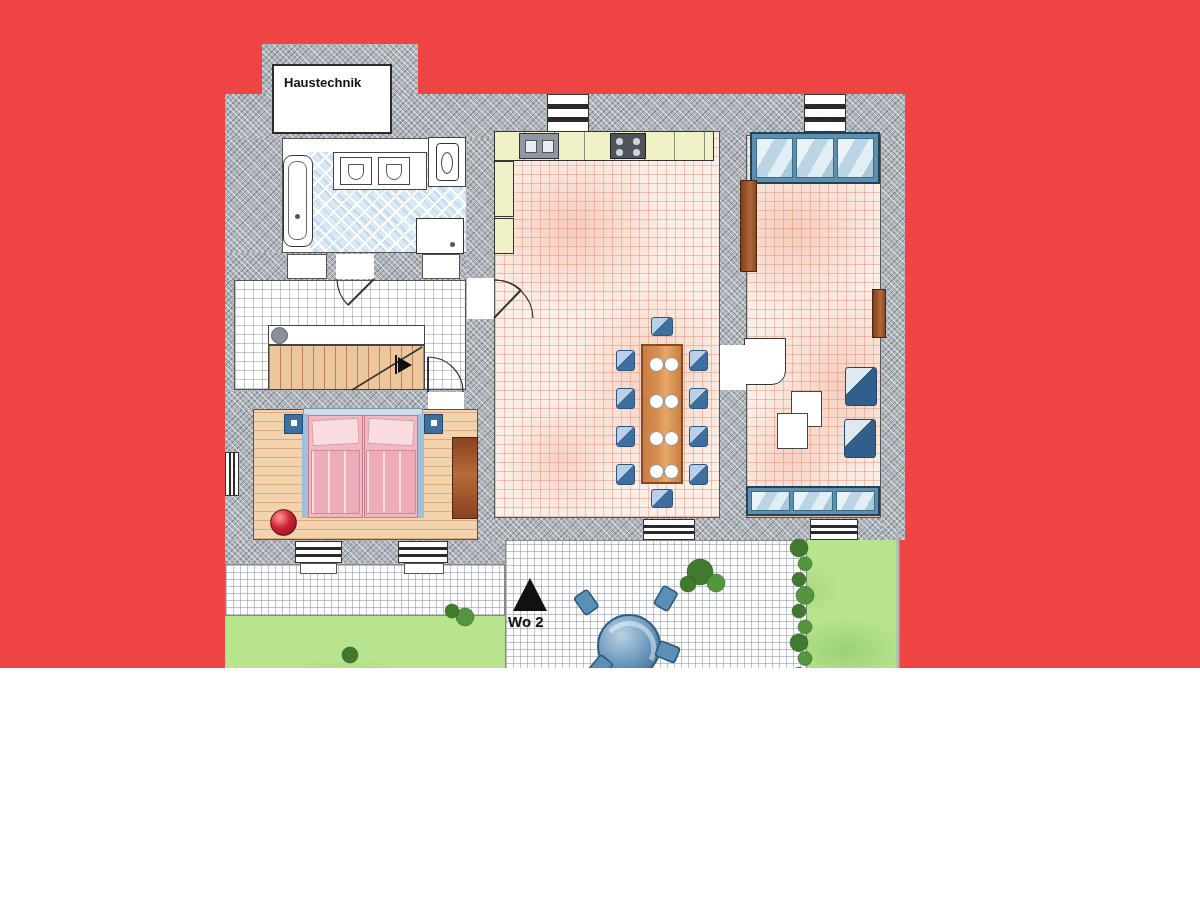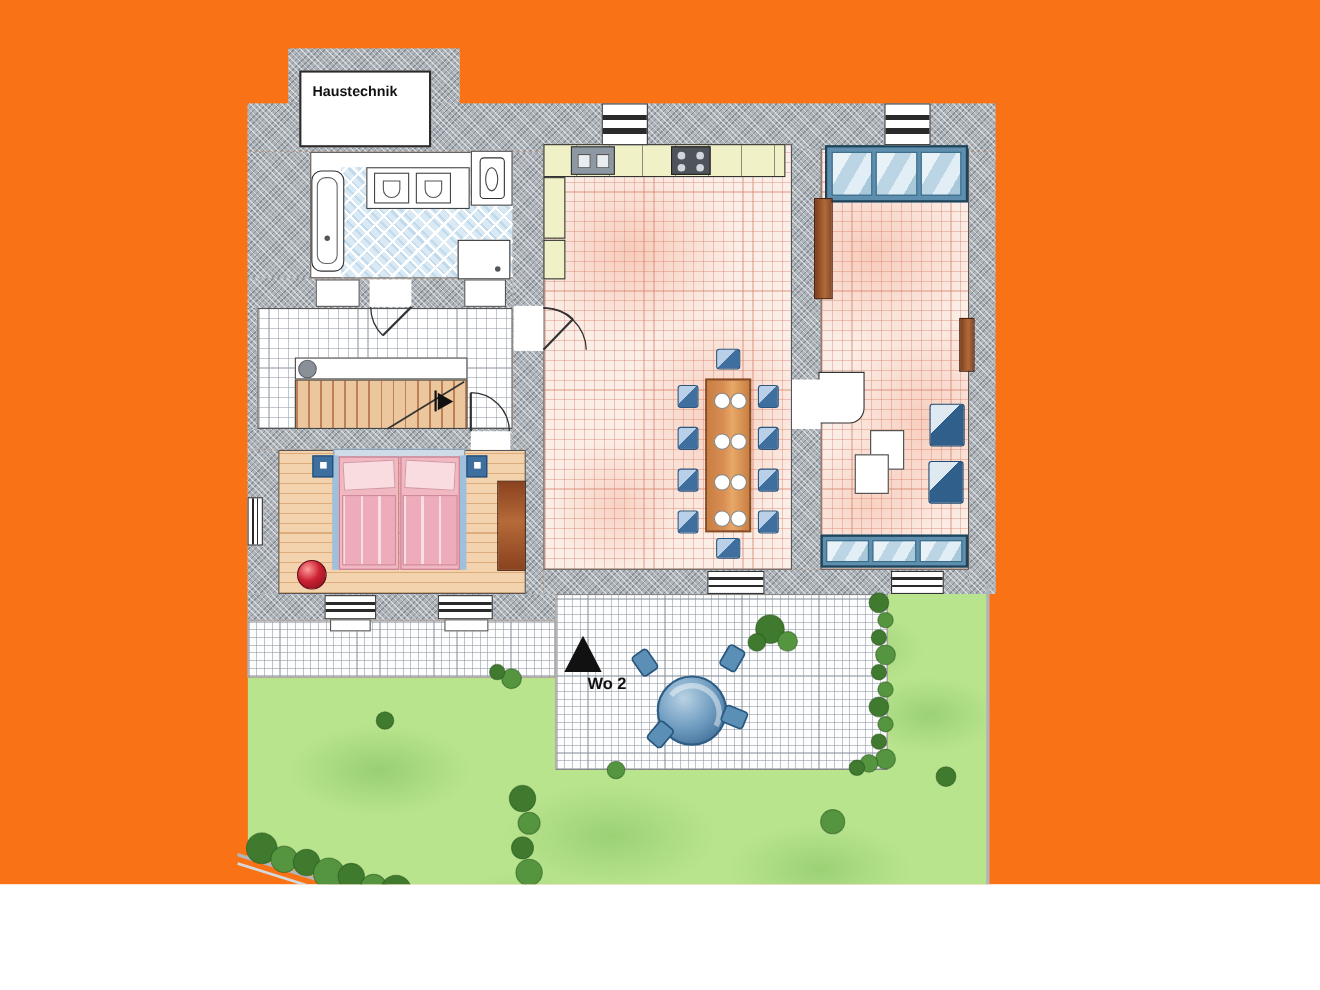--- a/index.html
+++ b/index.html
@@ -1,16 +1,16 @@
 <!DOCTYPE html>
 <html style="--wall: #aeb4ba; --floorPink: #fbeee7; --tileBath: #d9eaf5; --wood: #f3d3ae; --counter: #f0f1c6; --sofa: #5e8fae; --chairBlue: #4f81b2; --tableWood: #d98f54; --tableEdge: #8a4a1f; --bedPink: #f2b8c2; --pillowPink: #f8dce0; --wardrobeBrown: #9a4f22; --ballRed: #cc2233; --grass: #b9e48e; --grassDark: #7fbf5f; --hedge: #55953f; --hedgeDark: #3f7a2e; --sidewalk: #b0b6ba; --markerBlack: #111111; --stairWood: #ecc79e; --terraceTable: #4a7aa0;"><head>
 <meta charset="utf-8">
 <style>
   html,body{margin:0;padding:0;background:#fff;font-family:"Liberation Sans",sans-serif;}
-  #plan{position:relative;width:1200px;height:804px;background:#f97316;overflow:hidden;}
+  #plan{position:relative;width:1200px;height:668px;background:#ef4444;overflow:hidden;}
   .a{position:absolute;box-sizing:border-box;}
   
   .wall{position:absolute;box-sizing:border-box;background-color:var(--wall,#aeb4ba);
     background-image:
       repeating-linear-gradient(45deg, rgba(255,255,255,.5) 0 1px, transparent 1px 4px),
       repeating-linear-gradient(135deg, rgba(55,65,75,.35) 0 1px, transparent 1px 4px);}
   
   .tilesPink{background-color:var(--floorPink,#fbeee7);
     background-image:
       repeating-linear-gradient(0deg, rgba(214,122,100,.38) 0 1px, transparent 1px 9px),
@@ -207,21 +207,21 @@
   <div class="a winh" style="left:295px;top:541px;width:47px;height:22px;"></div>
   <div class="a winh" style="left:398px;top:541px;width:50px;height:22px;"></div>
   <div class="a sill" style="left:300px;top:563px;width:37px;height:11px;"></div>
   <div class="a sill" style="left:404px;top:563px;width:40px;height:11px;"></div>
   <div class="a winv" style="left:225px;top:452px;width:14px;height:44px;"></div>
   <div class="a winh" style="left:643px;top:519px;width:52px;height:21px;"></div>
   <div class="a winh" style="left:810px;top:519px;width:48px;height:21px;"></div>
 
   <div class="a" style="left:513px;top:578px;width:0;height:0;
     border-left:17px solid transparent;border-right:17px solid transparent;border-bottom:33px solid var(--markerBlack,#111);"></div>
-  <div class="a lbl" style="left:534px;top:613px;font-size:15px;">Wo 2</div>
+  <div class="a lbl" style="left:508px;top:613px;font-size:15px;">Wo 2</div>
 
   <svg id="veg" width="1200" height="900" viewBox="0 0 1200 900" style="pointer-events:none;">
     <defs>
       <radialGradient id="tg" cx="38%" cy="32%" r="80%">
         <stop offset="0%" stop-color="#b9d2e4"></stop>
         <stop offset="55%" stop-color="#6f9cc0"></stop>
         <stop offset="100%" stop-color="#3c6a92"></stop>
       </radialGradient>
     </defs>
 

